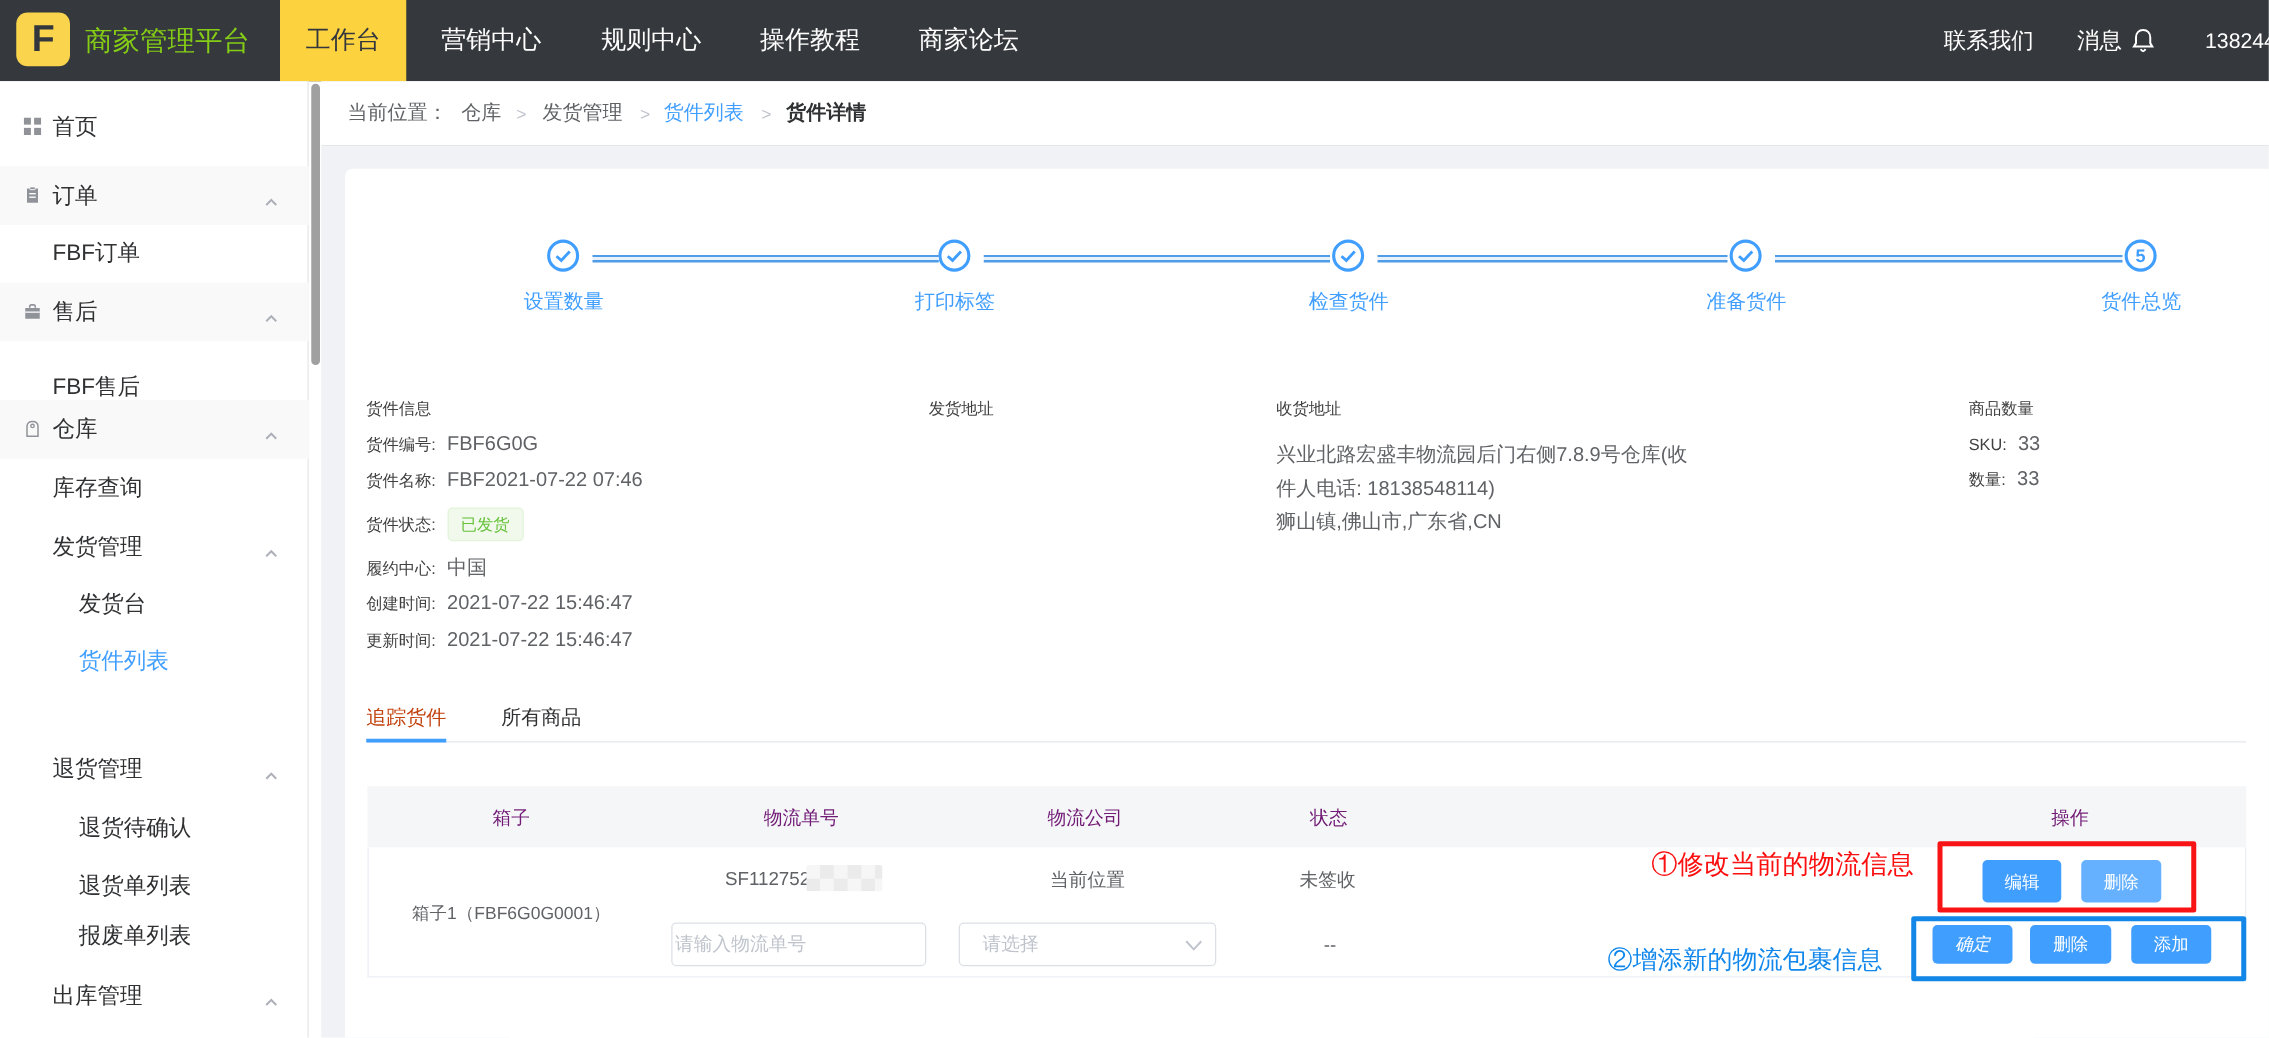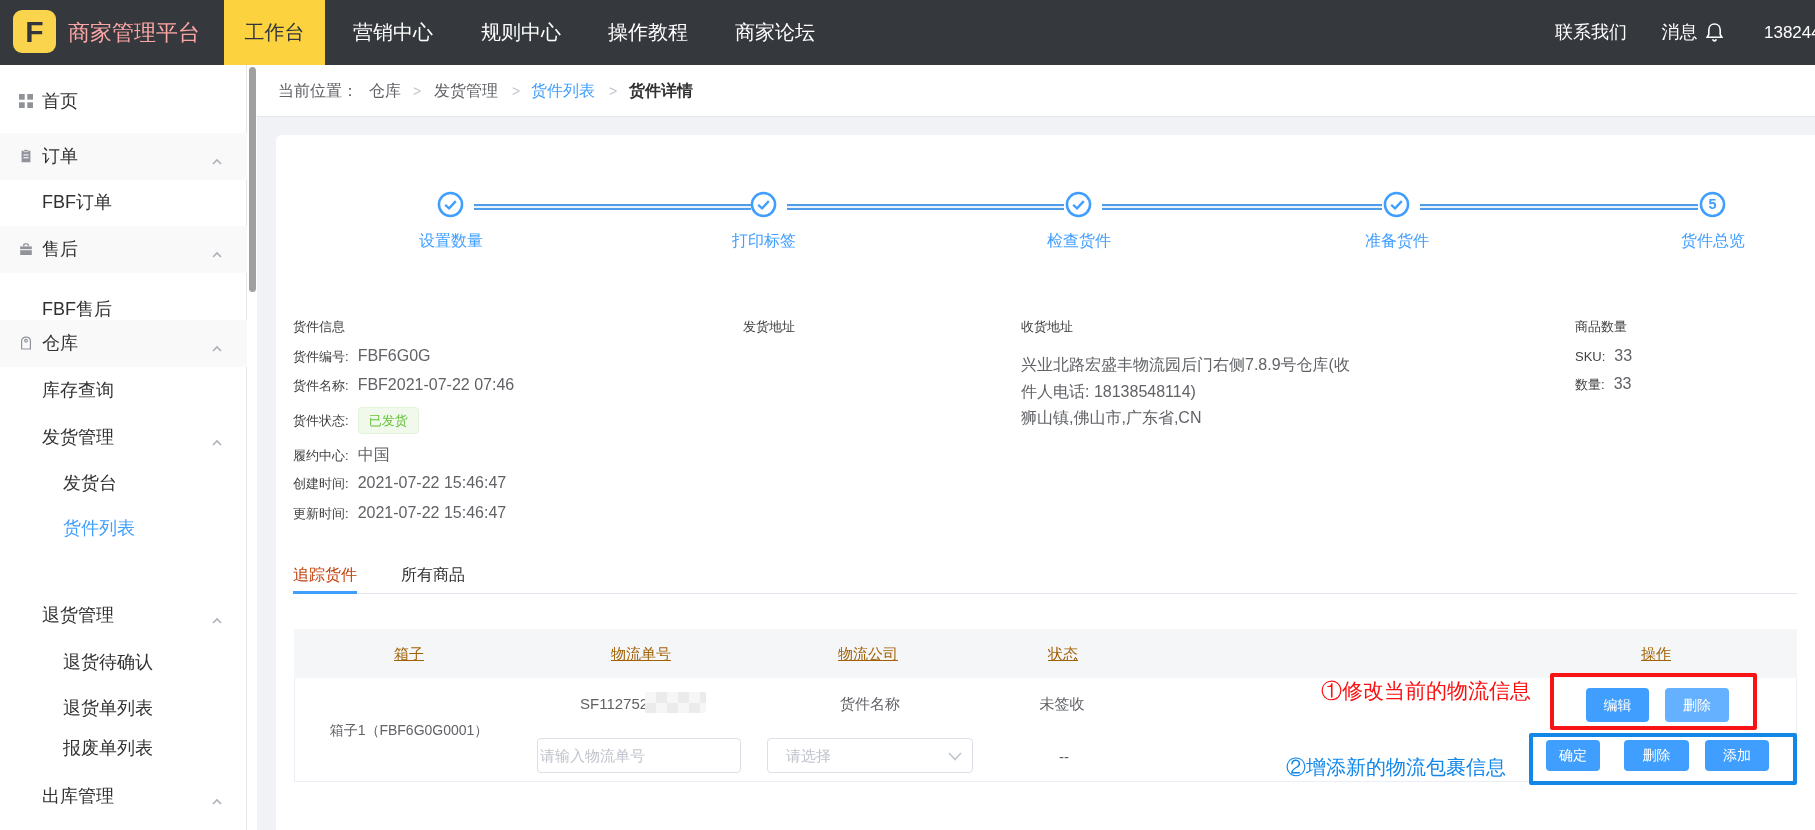--- a/index.html
+++ b/index.html
@@ -2,21 +2,21 @@
 <html><head>
 <meta charset="utf-8">
 <style>
 * { margin:0; padding:0; box-sizing:border-box; }
 html,body { width:1815px; height:830px; overflow:hidden; font-family:"Liberation Sans",sans-serif; background:#fff; }
 .abs { position:absolute; }
 
 
 .top { position:absolute; left:0; top:0; width:1815px; height:65px; background:#35383c; }
 .logo { position:absolute; left:13px; top:10px; width:43px; height:43px; background:#f9d44c; border-radius:9px; color:#33373d; font-weight:bold; font-size:30px; text-align:center; line-height:43px; }
-.brand { position:absolute; left:68px; top:0; height:65px; line-height:65px; color:#fca5a5; font-size:22px; }
+.brand { position:absolute; left:68px; top:0; height:65px; line-height:65px; color:#84cc16; font-size:22px; }
 .navtab { position:absolute; top:0; height:65px; line-height:65px; font-size:20px; color:#fff; text-align:center; }
 .navtab.active { background:#fcd33f; color:#33363c; }
 
 
 .side { position:absolute; left:0; top:65px; width:247px; height:765px; background:#fff; border-right:1px solid #e6e6e6; }
 .srow { position:absolute; left:0; width:247px; height:47px; font-size:18px; color:#303133; }
 .srow .txt { position:absolute; left:42px; top:50%; transform:translateY(-50%); }
 .srow .txt3 { position:absolute; left:63px; top:50%; transform:translateY(-50%); }
 .srow.grp { background:#f9f9f9; }
 .chev { position:absolute; right:24px; top:50%; width:12px; height:12px; }
@@ -46,21 +46,21 @@
 
 
 .tab { position:absolute; top:564px; height:22px; line-height:22px; font-size:16px; }
 .tabline { position:absolute; left:293px; top:593px; width:1504px; height:1px; background:#e4e7ed; }
 .tabunder { position:absolute; left:293px; top:591px; width:64px; height:3px; background:#409eff; }
 
 
 .thead { position:absolute; left:294px; top:629px; width:1503px; height:49px; background:#f5f6f8; }
 .tbody { position:absolute; left:294px; top:678px; width:1503px; height:104px; background:#fff; border-left:1px solid #ebeef5; border-right:1px solid #ebeef5; border-bottom:1px solid #ebeef5; }
 .tc { position:absolute; font-size:15px; color:#606266; white-space:nowrap; transform:translateX(-50%); }
-.thc { position:absolute; top:645px; font-size:15px; color:#a16207; white-space:nowrap; transform:translateX(-50%);text-decoration:underline; }
+.thc { position:absolute; top:645px; font-size:15px; color:#701a75; white-space:nowrap; transform:translateX(-50%); }
 
 .btn { position:absolute; color:#fff; font-size:14px; text-align:center; border-radius:4px; }
 
 .redbox { position:absolute; left:1550px; top:673px; width:207px; height:57px; border:4px solid #f81414; border-radius:2px; }
 .bluebox { position:absolute; left:1529px; top:733px; width:268px; height:52px; border:4px solid #1287e8; border-radius:2px; }
 .redann { position:absolute; left:1321px; top:677px; font-size:21px; color:#fb0f0f; white-space:nowrap; }
 .blueann { position:absolute; left:1286px; top:754px; font-size:20px; color:#1187ec; white-space:nowrap; }
 
 .input { position:absolute; border:1px solid #dcdfe6; border-radius:4px; background:#fff; font-size:15px; color:#bfc4cc; }
 </style>
@@ -255,33 +255,33 @@
 <div class="tbody"></div>
 <div class="thc" style="left:409px;">箱子</div>
 <div class="thc" style="left:641px;">物流单号</div>
 <div class="thc" style="left:868px;">物流公司</div>
 <div class="thc" style="left:1063px;">状态</div>
 <div class="thc" style="left:1656px;">操作</div>
 
 <div class="tc" style="left:409px;top:722px;font-size:14px;">箱子1（FBF6G0G0001）</div>
 <div class="tc" style="left:580px;top:695px;transform:none;">SF112752</div>
 <div class="abs" style="left:645px;top:692px;width:61px;height:21px;border-radius:2px;background:repeating-conic-gradient(#ebebeb 0% 25%, #f6f6f6 25% 50%); background-size:22px 22px;"></div>
-<div class="tc" style="left:870px;top:695px;">货件名称</div>
+<div class="tc" style="left:870px;top:695px;">当前位置</div>
 <div class="tc" style="left:1062px;top:695px;">未签收</div>
 <div class="tc" style="left:1064px;top:748px;">--</div>
 
 <div class="redann">①修改当前的物流信息</div>
 <div class="redbox"></div>
 <div class="btn" style="left:1586px;top:688px;width:63px;height:34px;line-height:34px;background:#409eff;">编辑</div>
 <div class="btn" style="left:1665px;top:688px;width:64px;height:34px;line-height:34px;background:#66b1ff;">删除</div>
 
 <div class="input" style="left:537px;top:738px;width:204px;height:35px;line-height:33px;padding-left:2px;">请输入物流单号</div>
 <div class="input" style="left:767px;top:738px;width:206px;height:35px;line-height:33px;padding-left:18px;">请选择
   <svg style="position:absolute;right:10px;top:13px;" width="14" height="9" viewBox="0 0 14 9">
       <path d="M1 1 L7 7.5 L13 1" fill="none" stroke="#c0c4cc" stroke-width="1.6"></path>
     </svg>
 </div>
 
 <div class="blueann">②增添新的物流包裹信息</div>
 <div class="bluebox"></div>
-<div class="btn" style="left:1546px;top:740px;width:54px;height:31px;line-height:31px;background:#409eff;">确定</div>
+<div class="btn" style="left:1546px;top:740px;width:64px;height:31px;line-height:31px;background:#409eff;font-style:italic;">确定</div>
 <div class="btn" style="left:1624px;top:740px;width:65px;height:31px;line-height:31px;background:#409eff;">删除</div>
 <div class="btn" style="left:1705px;top:740px;width:64px;height:31px;line-height:31px;background:#409eff;">添加</div>
 
 </body></html>

